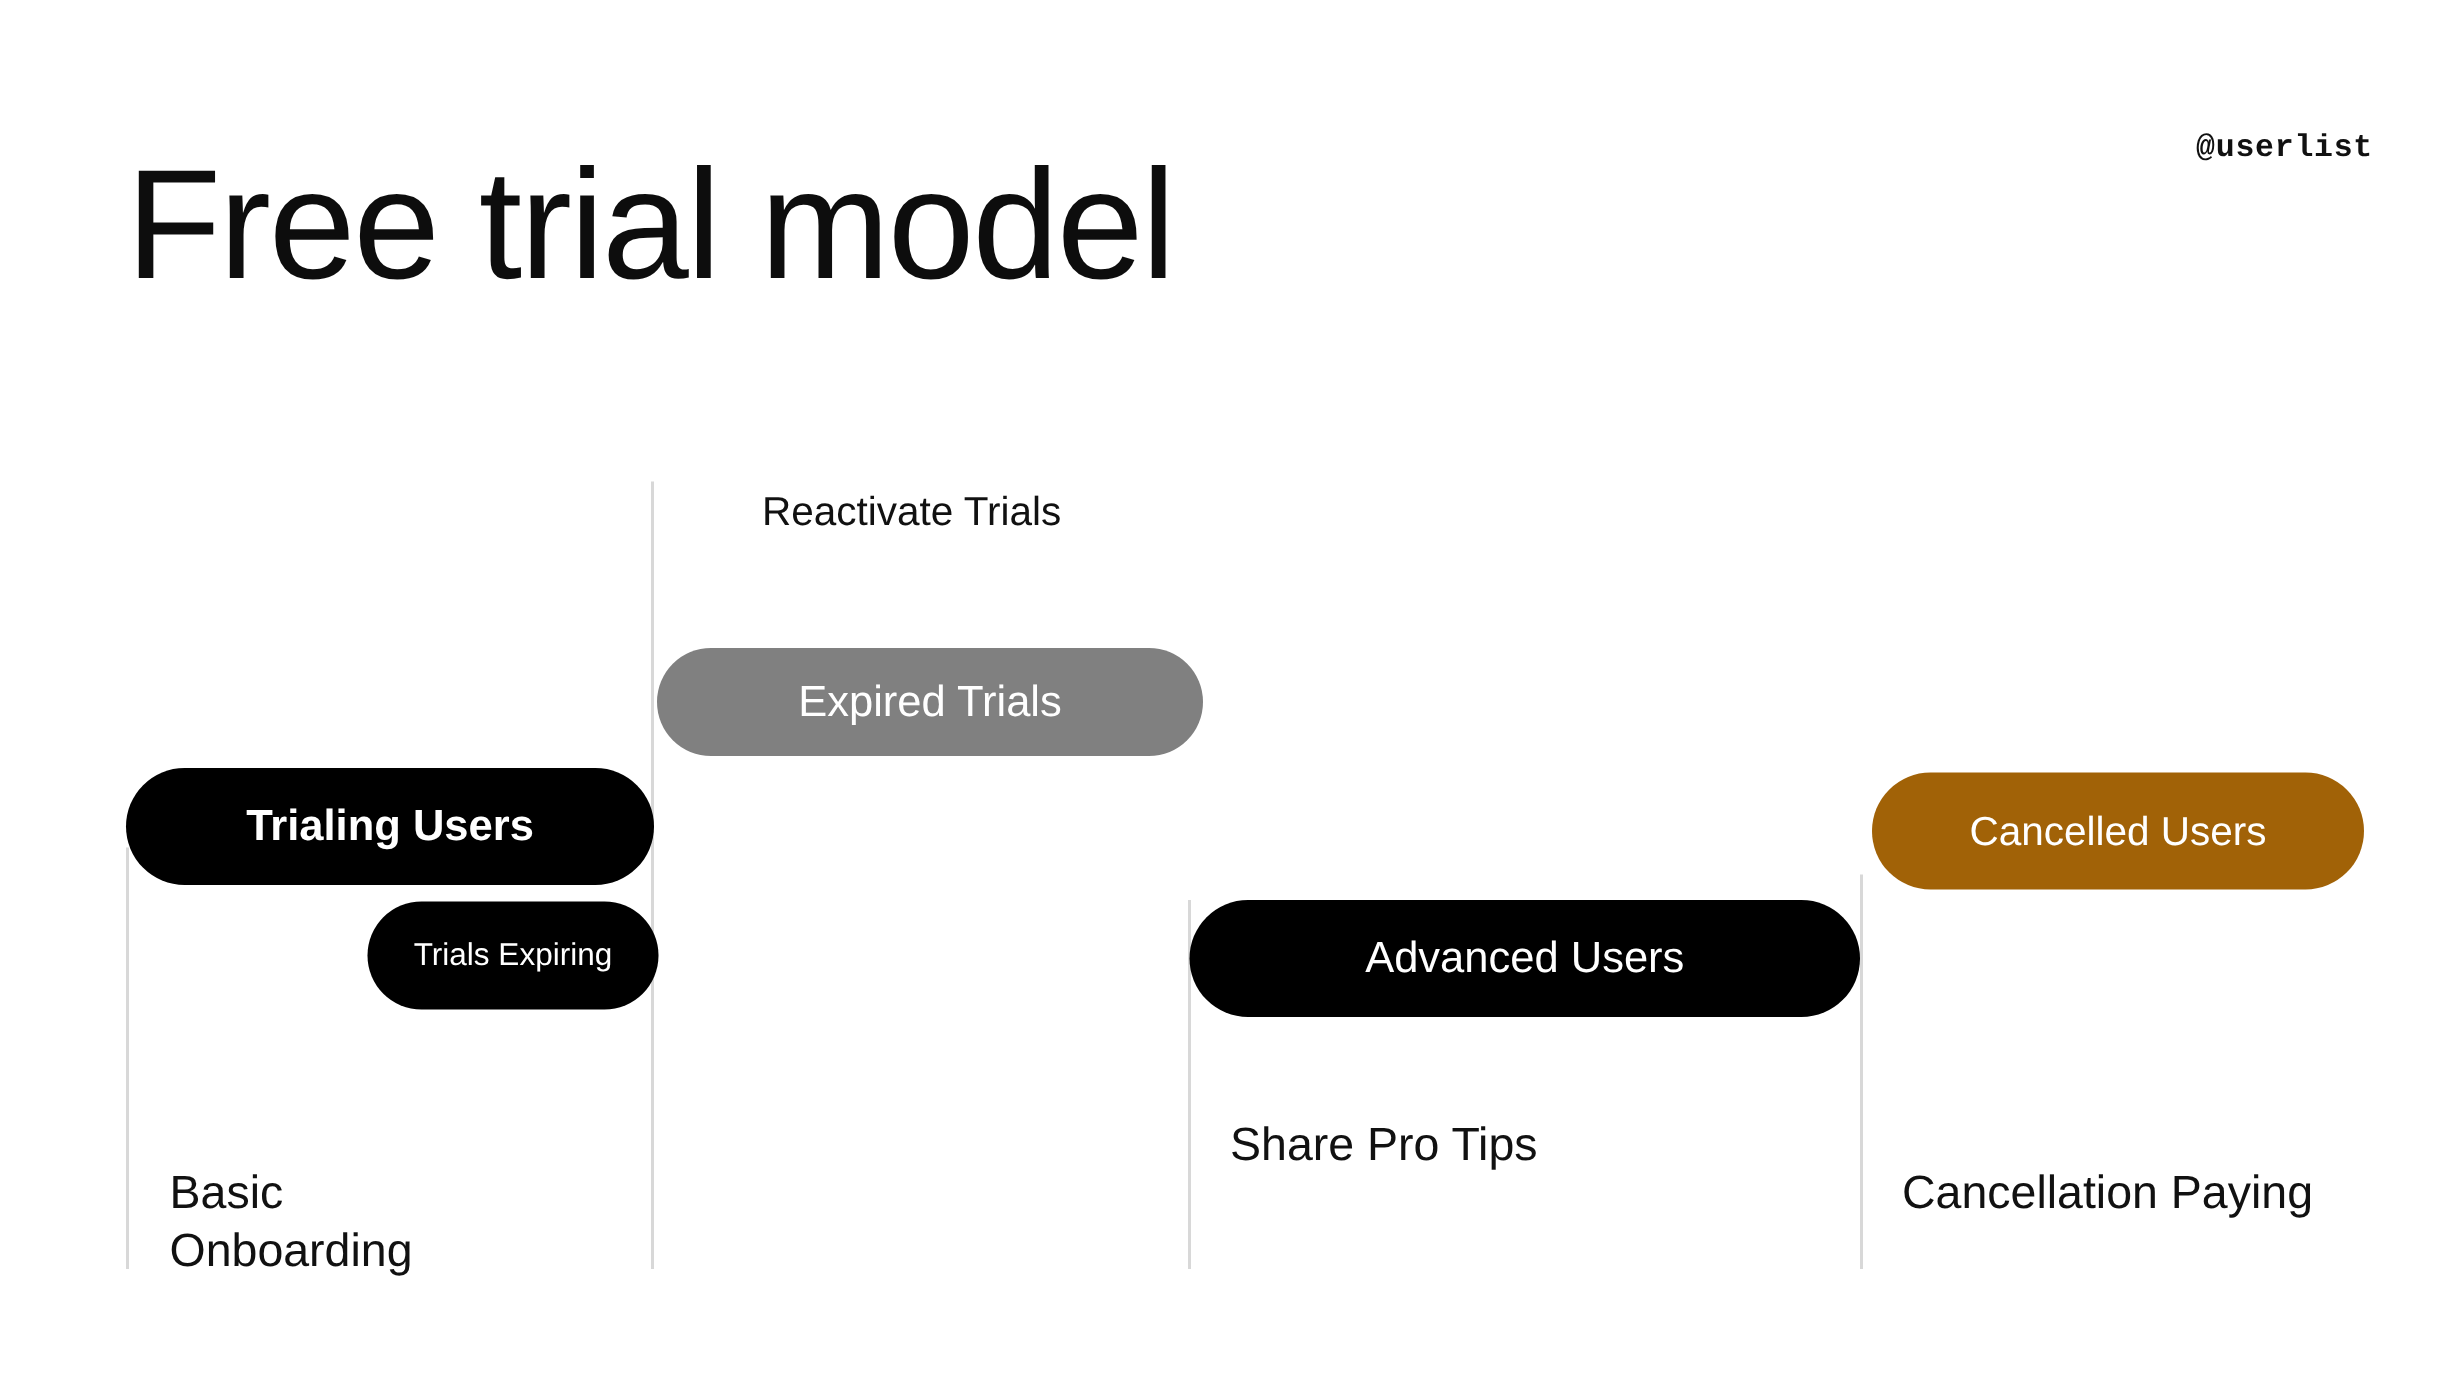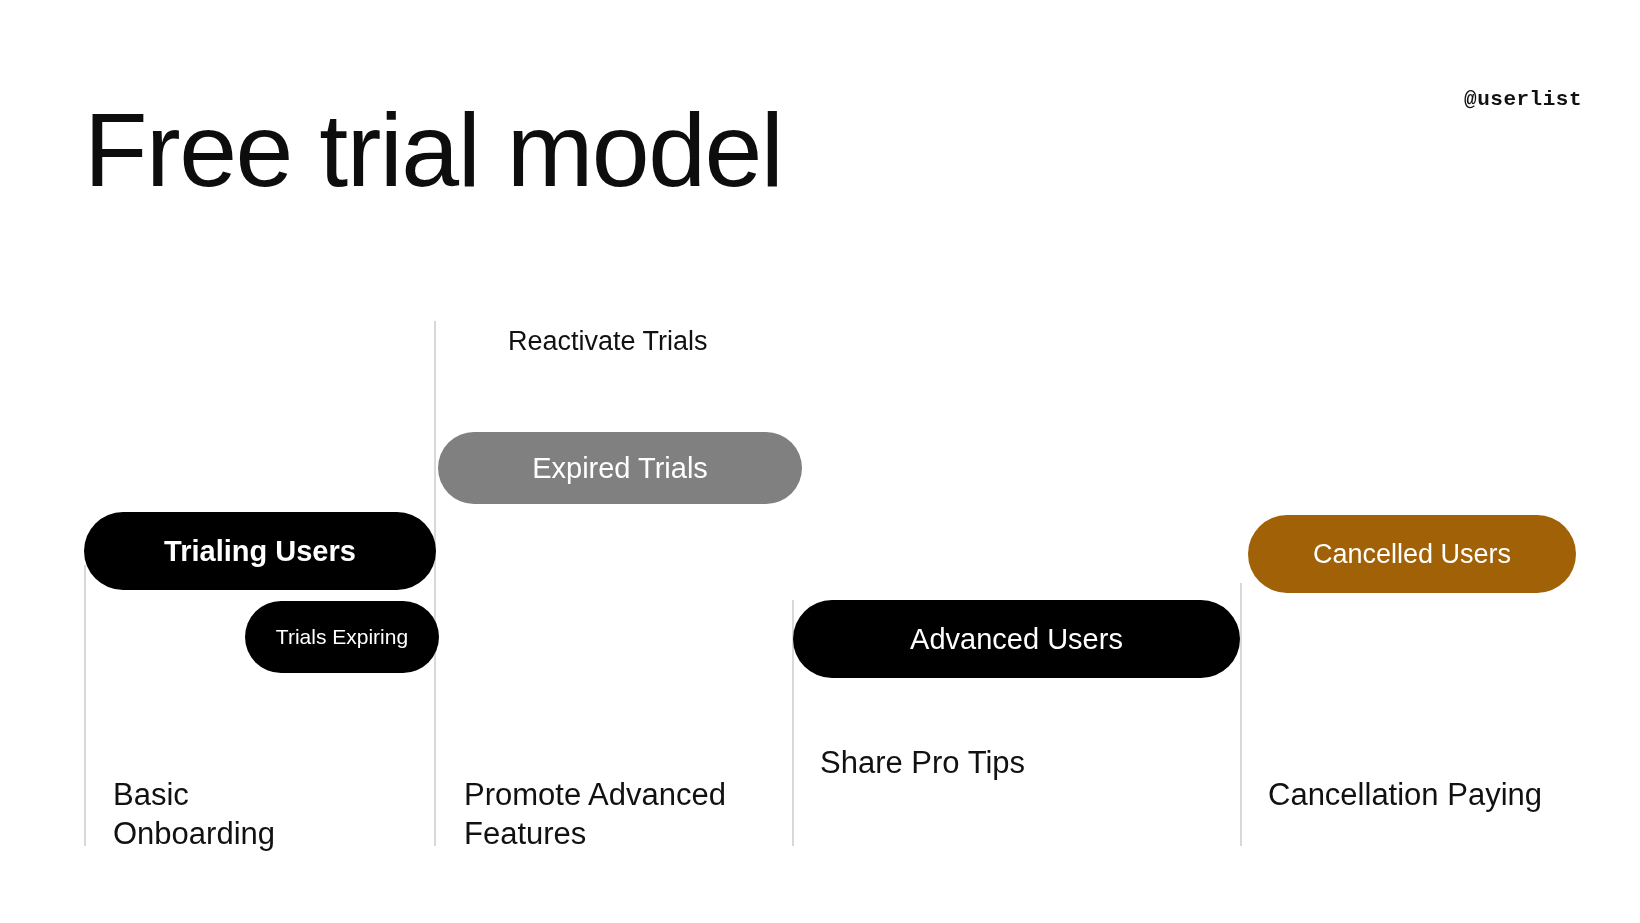--- a/index.html
+++ b/index.html
@@ -145,24 +145,20 @@
 
     <div class="pill pill-black" id="pill-trial-expiring">Trials Expiring</div>
 
     <div class="pill pill-black" id="pill-advanced-users">Advanced Users</div>
 
     <div class="stage-label" style="left:113px; top:775px; width:300px;">
       <div>Basic</div>
       <div>Onboarding</div>
     </div>
 
-    <div class="stage-label" style="left:464px; top:775px; width:320px;">
-      <div>Promote Advanced</div>
-      <div>Features</div>
-    </div>
 
     <div class="stage-label" style="left:820px; top:743px; width:380px;">
       <div>Share Pro Tips</div>
     </div>
 
     <div class="stage-label" style="left:1268px; top:775px; width:350px;">
       <div>Cancellation Paying</div>
     </div>
 
   </div>

